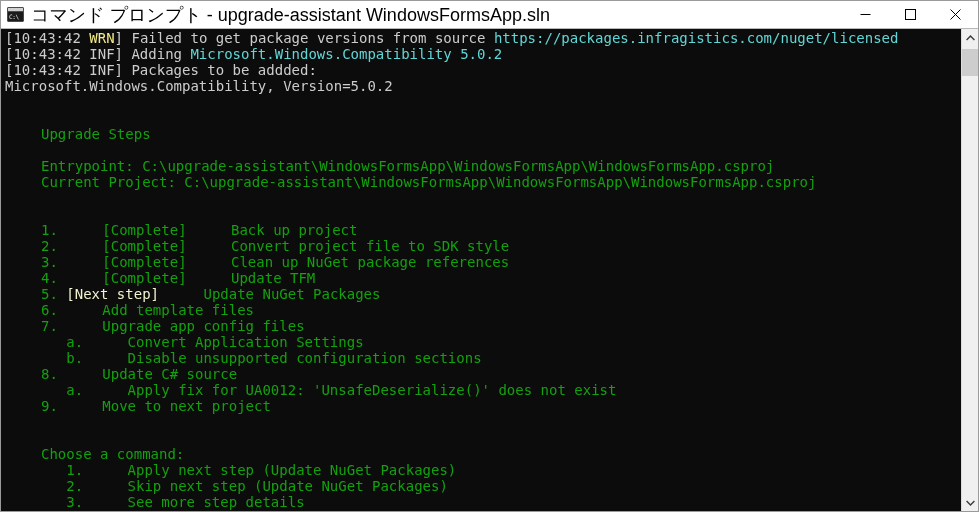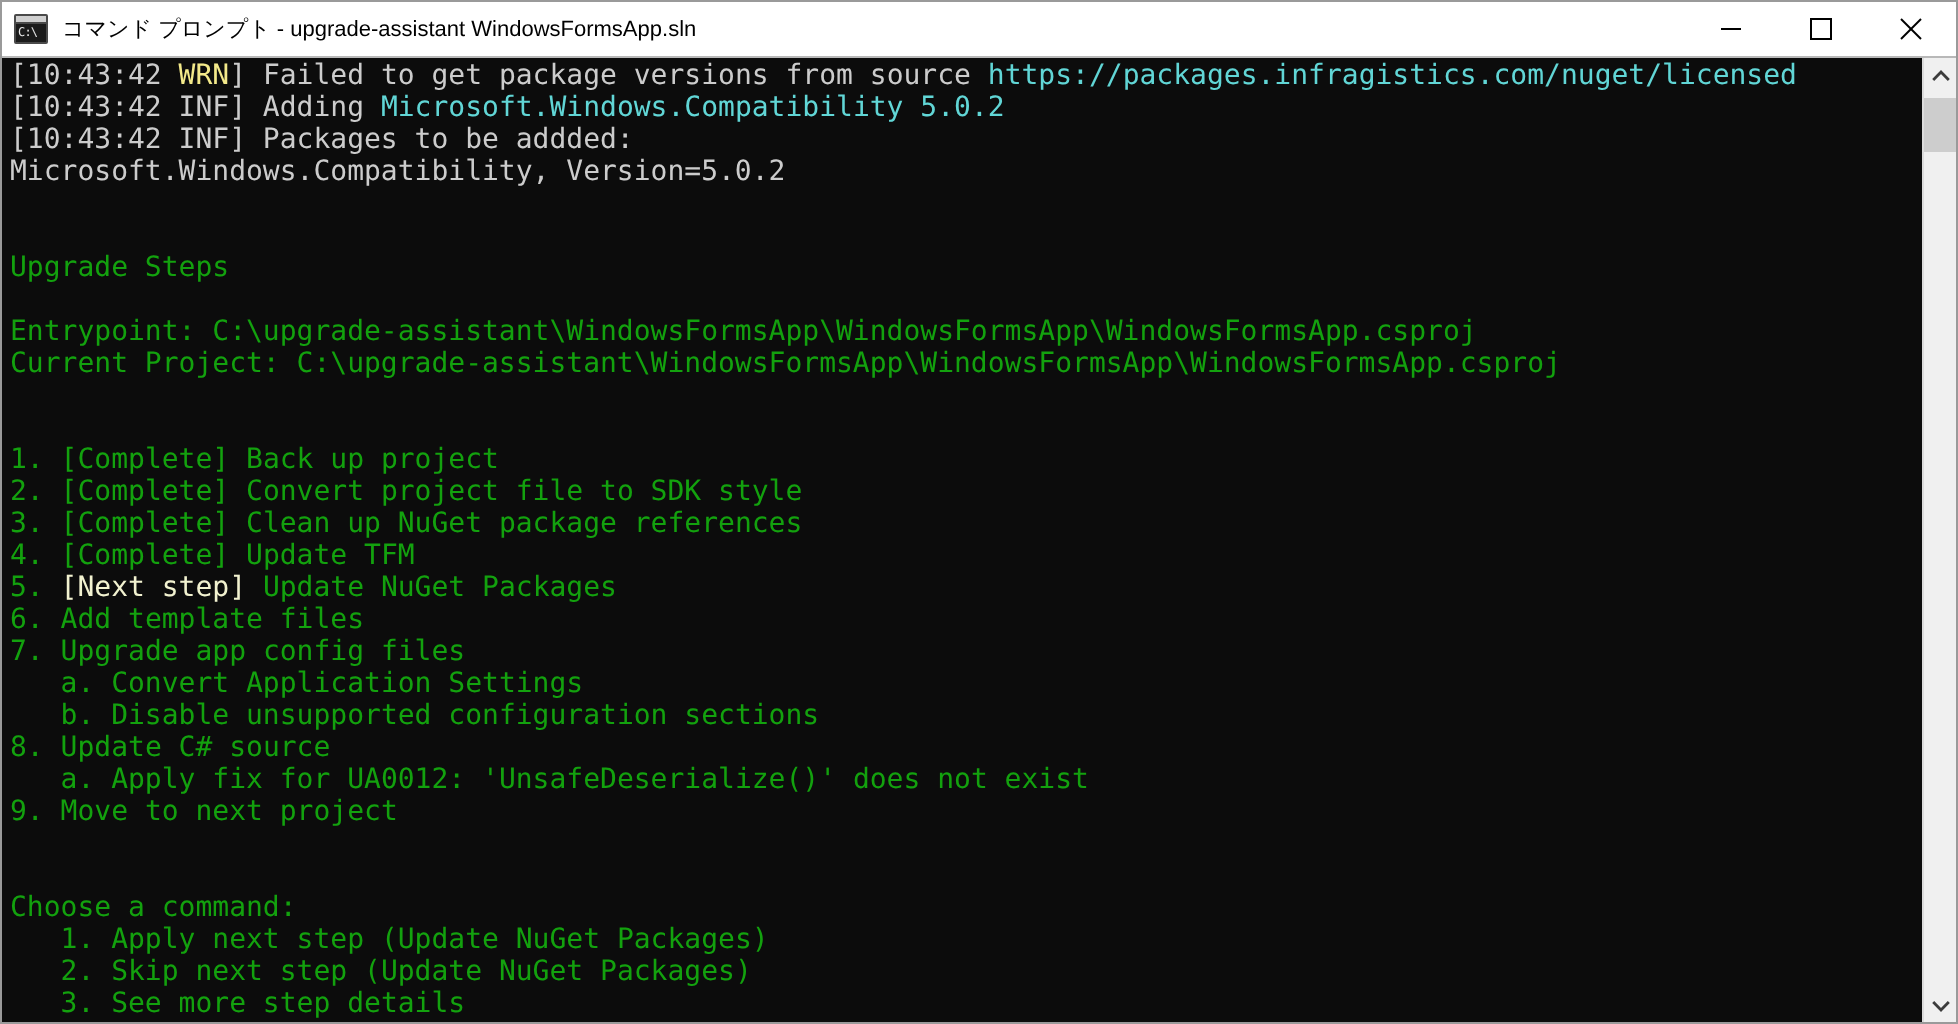--- a/index.html
+++ b/index.html
@@ -61,21 +61,21 @@
     background: #1b1b1b;
     color: #e6e6e6;
     font-family: "DejaVu Sans Mono", monospace;
     font-size: 6px;
     line-height: 9px;
     letter-spacing: -0.4px;
     padding-left: 1px;
     box-sizing: border-box;
   }
   .title-text {
-    font-size: 11px;
+    font-size: 18px;
     color: #000000;
     white-space: nowrap;
     flex: 1 1 auto;
     overflow: hidden;
   }
   .win-buttons {
     display: flex;
     height: 27px;
     flex: 0 0 auto;
   }
@@ -107,21 +107,21 @@
     line-height: 16px;
     letter-spacing: 0px;
     white-space: pre;
     overflow: hidden;
     color: #cccccc;
   }
   .line { height: 16px; white-space: pre; }
   .c-white  { color: #cccccc; }
   .c-yellow { color: #f3e98a; }
   .c-cyan   { color: #61d6d6; }
-  .c-dgreen { color: #13a10e; }
+  .c-dgreen { color: #13a10e; margin-left: 36px; }
   .c-bright { color: #f2f2d0; text-align: center; }
 
   
   .scrollbar {
     flex: 0 0 17px;
     width: 17px;
     background: #f0f0f0;
     border-left: 1px solid #dcdcdc;
     box-sizing: border-box;
     display: flex;

